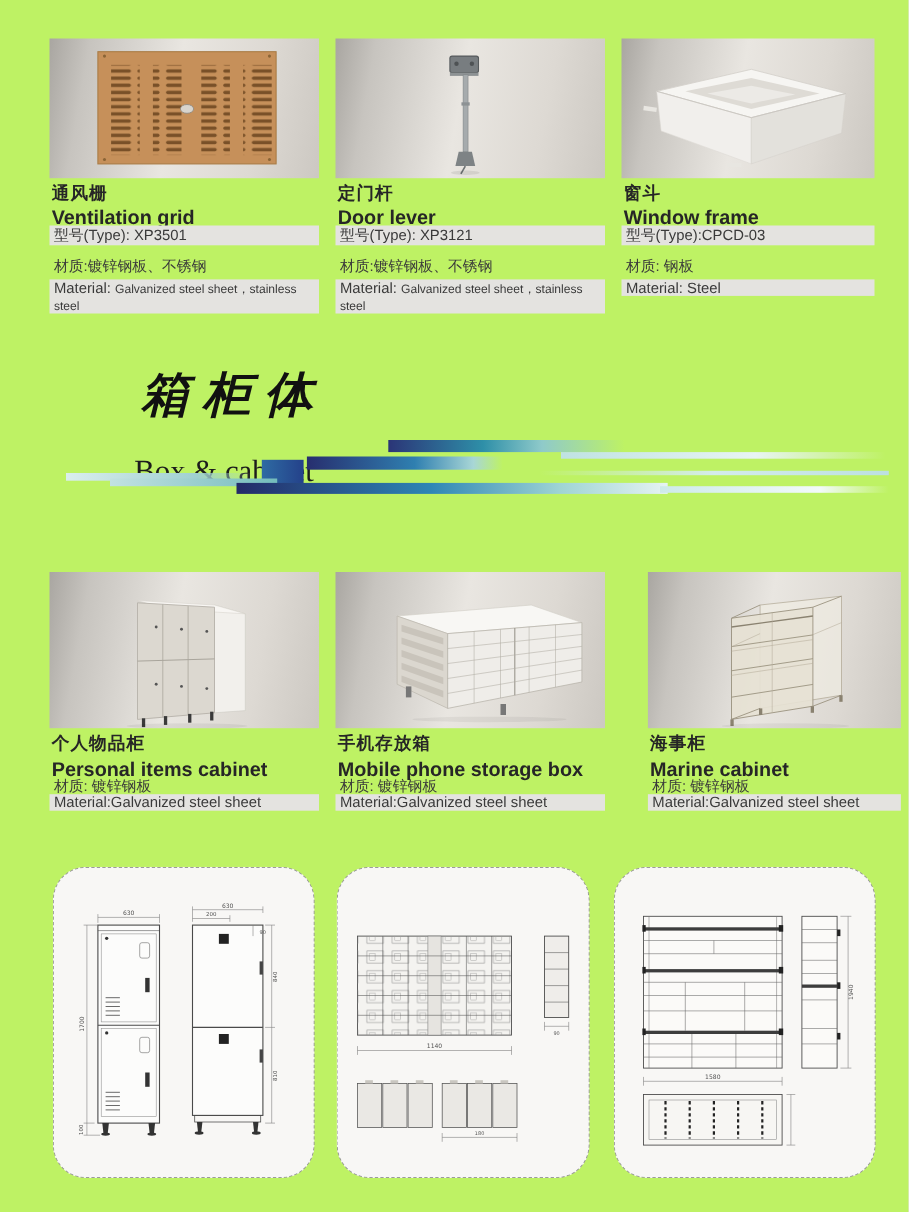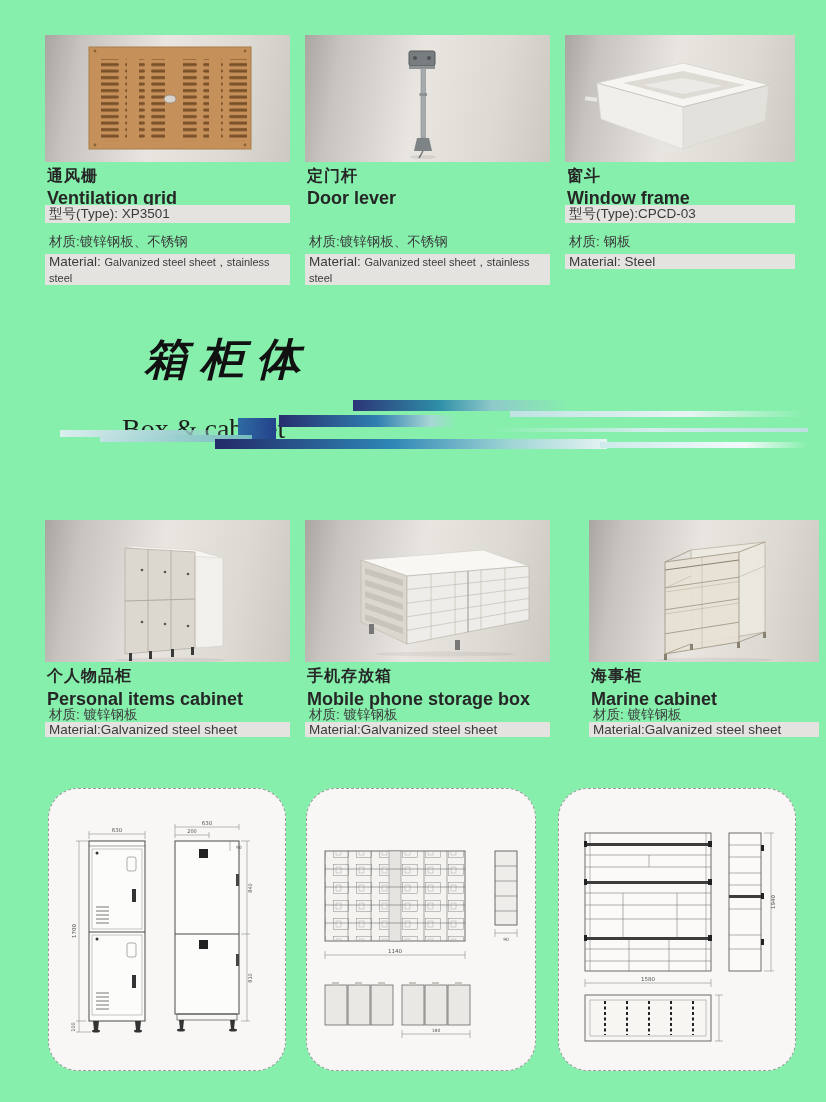--- a/index.html
+++ b/index.html
@@ -1,30 +1,30 @@
 <!DOCTYPE html>
 <html><head>
 <meta charset="utf-8">
 <style>
   html,body{margin:0;padding:0;background:#e8e7e5;}
-  .page{position:relative;width:826px;height:1102px;margin:0 auto;background:#86efac;
+  .page{position:relative;width:826px;height:1102px;margin:0 auto;background:#bef264;
         font-family:"Liberation Sans", sans-serif;color:#2f2f2f;overflow:hidden;}
   .col{position:absolute;}
   .photo{position:absolute;left:0;height:127px;width:100%;
          background:linear-gradient(100deg,#a9a6a1 0%,#c7c4bf 14%,#e9e6e1 46%,#ddd9d3 76%,#ccc8c2 100%);}
   .photo svg{position:absolute;left:0;top:0;}
   .cn-title{position:absolute;left:2px;font-size:16px;font-weight:bold;letter-spacing:1px;color:#262626;}
   .en-title{position:absolute;left:2px;font-size:18px;font-weight:bold;color:#262626;}
   .bar{position:absolute;left:0;width:100%;background:#e4e3e0;box-sizing:border-box;
        padding:0 4px;font-size:13.5px;color:#3a3a3a;}
   .plain{position:absolute;left:0;width:100%;box-sizing:border-box;padding:2px 4px;
          font-size:13.5px;color:#3a3a3a;}
   .mat-small{font-size:11px;}
   .sec-cn{position:absolute;left:128px;top:330px;font-family:"DejaVu Serif", serif;
-          font-size:44px;font-weight:bold;font-style:italic;letter-spacing:12px;color:#111;margin-left:16px;}
+          font-size:44px;font-weight:bold;font-style:italic;letter-spacing:12px;color:#111;}
   .sec-en{position:absolute;left:122px;top:381px;font-family:"Liberation Serif", serif;
           font-size:28px;color:#1c1c1c;margin-top:32px;}
   .swoosh{position:absolute;left:60px;top:398px;width:748px;height:54px;}
   .swoosh div{position:absolute;}
   .draw-panel{position:absolute;top:788px;height:283px;border:1.5px dashed #9b9b9b;
               border-radius:30px;box-sizing:border-box;background:#f8f7f5;}
   svg text{font-family:"DejaVu Sans", sans-serif;fill:#555;}
 </style>
 </head>
 <body>
@@ -67,20 +67,21 @@
         <rect x="104" y="31" width="26" height="3" fill="#8d9294"></rect>
         <rect x="116" y="33" width="4.5" height="70" fill="#a6abad" stroke="#7d8284" stroke-width="0.5"></rect>
         <rect x="114.5" y="58" width="7.5" height="3" fill="#8d9294"></rect>
         <polygon points="112,103 124,103 127,116 109,116" fill="#7e8385"></polygon>
         <line x1="118" y1="116" x2="114" y2="123" stroke="#6e7375" stroke-width="1.5"></line>
         <ellipse cx="118" cy="122" rx="13" ry="2" fill="rgba(0,0,0,0.08)"></ellipse>
       </svg>
     </div>
     <div class="cn-title" style="top:131px;">定门杆</div>
     <div class="en-title" style="top:153px;">Door lever</div>
+    <div class="bar" style="top:170px;">型号(Type): XP3121</div>
     <div class="plain" style="top:196px;">材质:镀锌钢板、不锈钢</div>
     <div class="bar" style="top:219px;"><span>Material:</span> <span class="mat-small">Galvanized steel sheet，stainless steel</span></div>
   </div>
 
   <div class="col" style="left:565px;top:35px;width:230px;height:250px;">
     <div class="photo" style="top:0;">
       <svg width="230" height="127" viewBox="0 0 230 127">
         <polygon points="32,48 118,28 204,50 118,72" fill="#f6f5f2" stroke="#d5d2cc" stroke-width="0.8"></polygon>
         <polygon points="58,48 118,36 180,50 118,64" fill="#dedbd5"></polygon>
         <polygon points="78,50 118,43 158,51 118,59" fill="#eceae6"></polygon>

